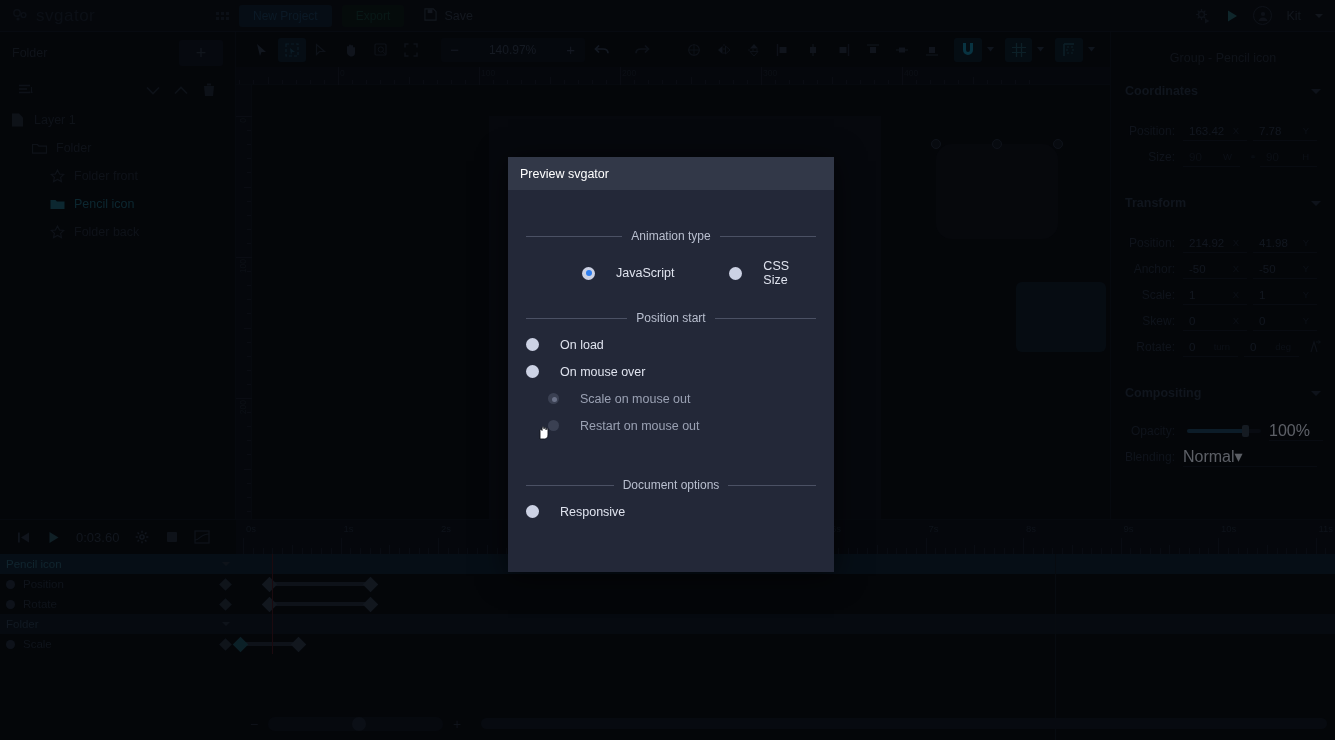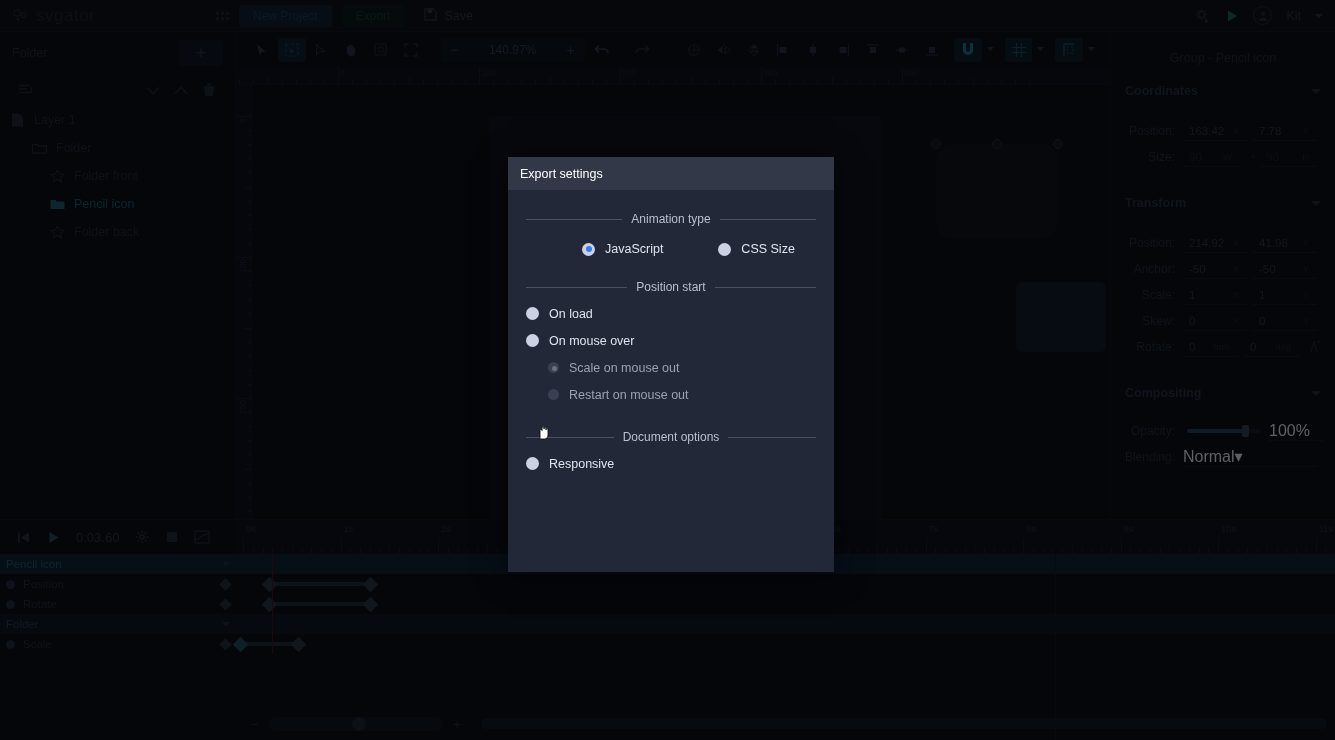--- a/index.html
+++ b/index.html
@@ -154,24 +154,24 @@
 
   
   #overlay { position:absolute; left:0; top:0; width:1335px; height:740px; background:rgba(3,5,9,0.55); }
   #modal {
     position:absolute; left:508px; top:157px; width:326px; height:415px;
     background:#232838; box-shadow:0 4px 28px rgba(0,0,0,.6);
   }
   #modal-header { height:33px; background:#323848; display:flex; align-items:center; padding:0 12px; }
   #modal-header .t { font-size:12.5px; color:#ffffff; }
   #modal-body { padding:0 18px; height:344px; }
-  .fieldset { margin-top:22px; display:flex; align-items:center; }
+  .fieldset { margin-top:39px; display:flex; align-items:center; }
   .fs-line { flex:1; height:1px; background:#4b5164; }
   .fs-legend { font-size:12px; color:#b9bfcf; padding:0 9px; }
-  .radio-row { display:flex; align-items:center; height:27px; cursor:pointer; }
+  .radio-row { display:flex; align-items:center; height:27px; cursor:pointer;gap:11px; }
   .radio { width:13px;height:13px;border-radius:50%; margin-right:10px; flex:none; position:relative; }
   .radio.off { background:#ccd2e4; }
   .radio.on { background:#ccd2e4; }
   .radio.on::after { content:""; position:absolute; left:3.5px; top:3.5px; width:6px;height:6px;border-radius:50%; background:#2f7ff0; }
   .radio.dis-off { background:#3a4052; }
   .radio.dis-on { background:#3a4052; }
   .radio.dis-on::after { content:""; position:absolute; left:4px; top:4px; width:5px;height:5px;border-radius:50%; background:#6a7187; }
   .radio-label { font-size:12.5px; color:#dfe3ee; }
   .radio-label.dis { color:#9aa1b3; }
   .radio-row.sub { padding-left:22px; }
@@ -894,21 +894,21 @@
   <span class="zslider">
       <span class="zknob"></span>
     </span>
   <span class="bb-plus">+</span>
   <span class="hscroll"></span>
 </div>
 
 <div id="overlay"></div>
 <div id="modal">
   <div id="modal-header">
-    <span class="t">Export settings</span>
+    <span class="t">Preview svgator</span>
   </div>
   <div id="modal-body">
 
     <div class="fieldset">
       <span class="fs-line"></span>
       <span class="fs-legend">Animation type</span>
       <span class="fs-line"></span>
     </div>
     <div id="type-row">
         <div class="opt">

